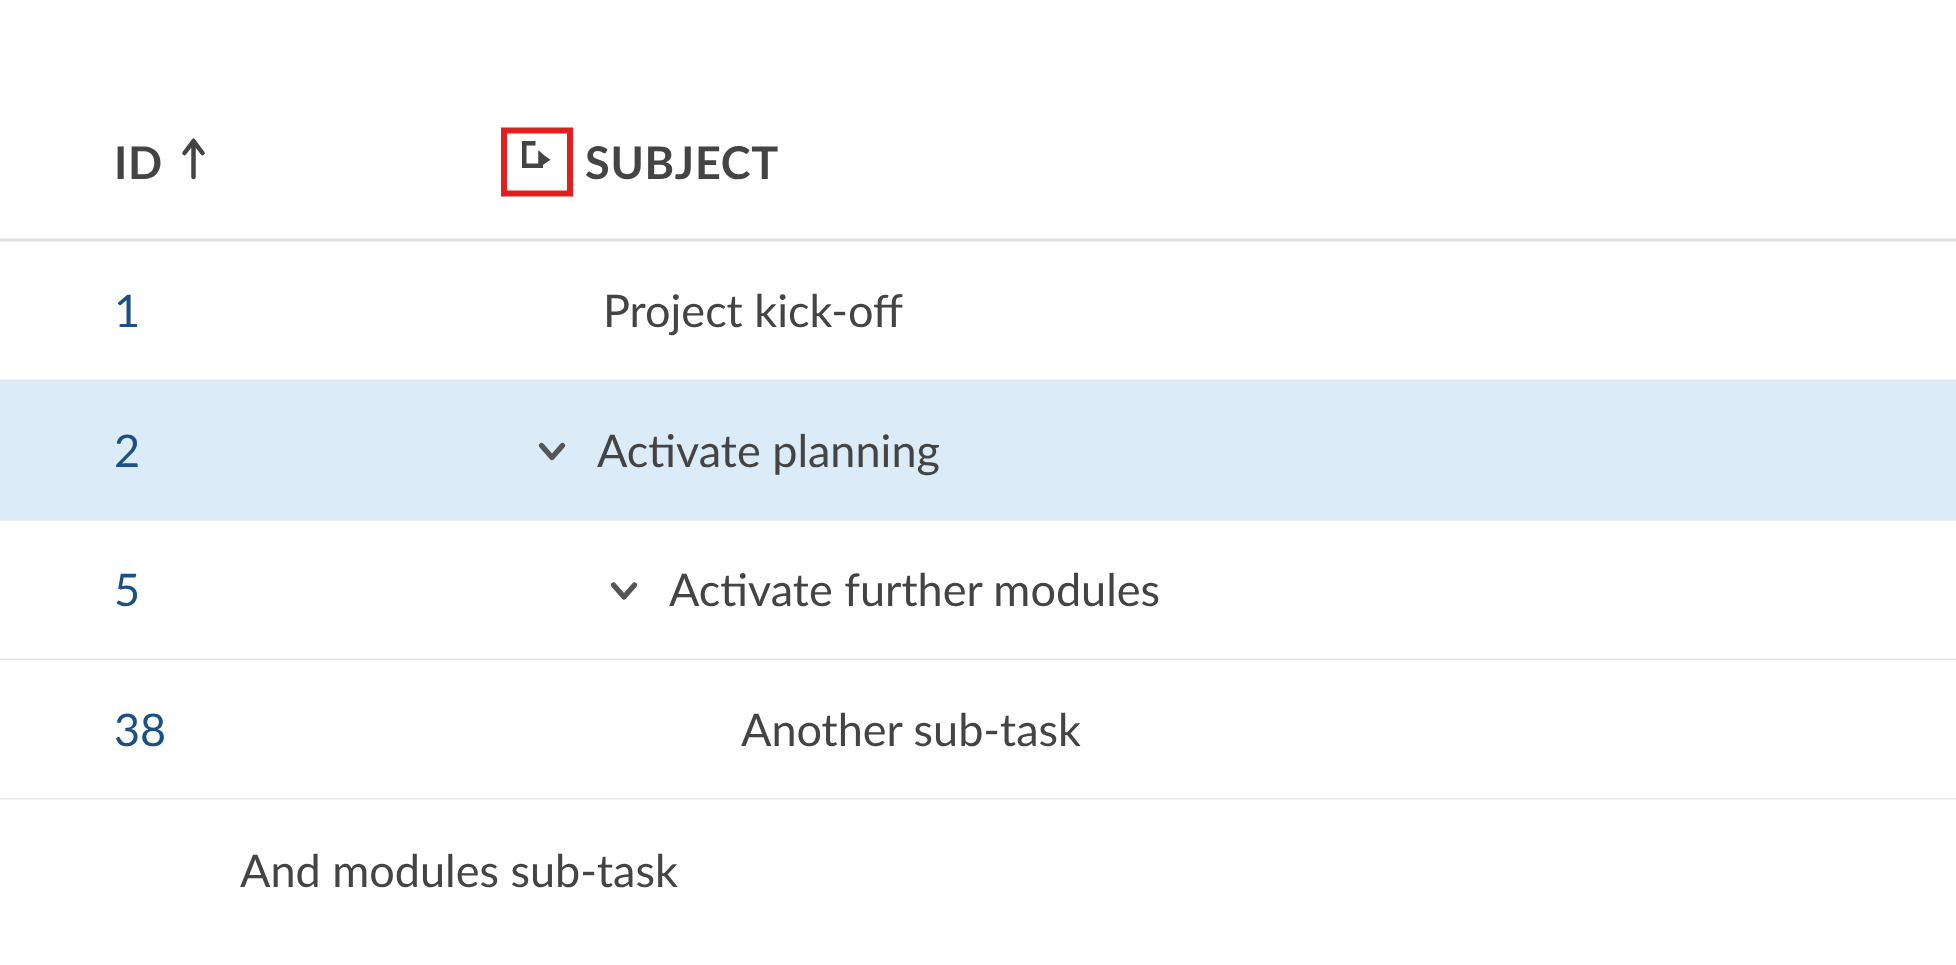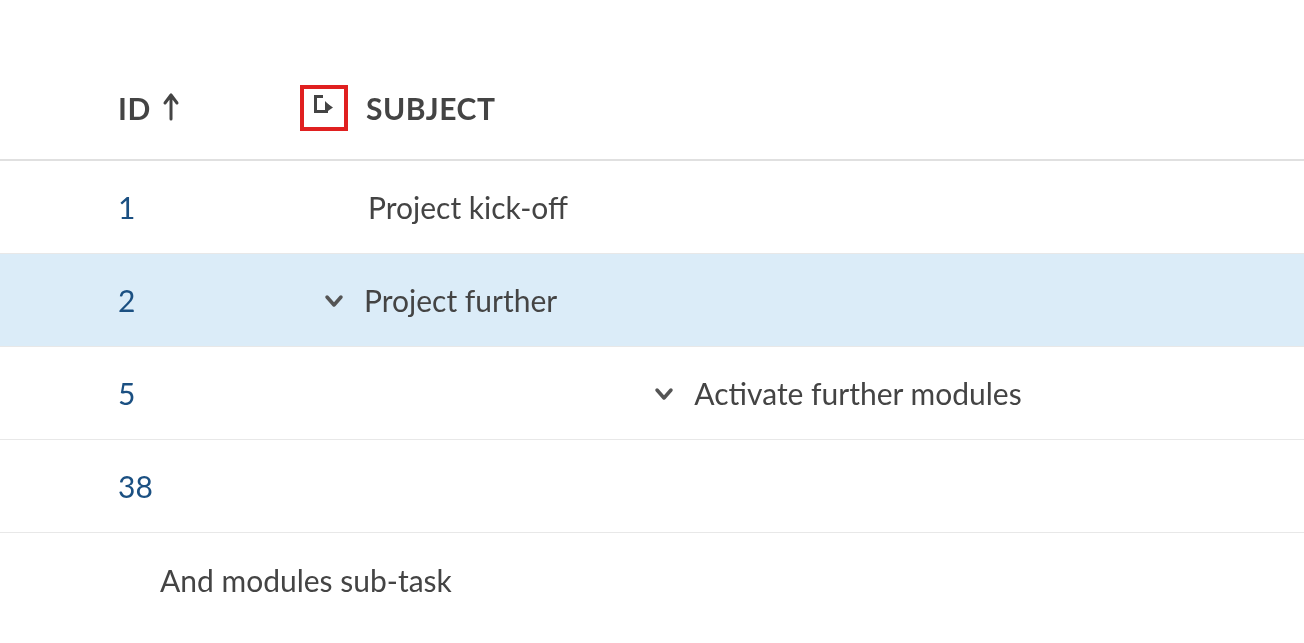--- a/index.html
+++ b/index.html
@@ -17,31 +17,31 @@
     .table-container {
       padding-top: 85px;
     }
     .header-row {
       display: flex;
       align-items: center;
       border-bottom: 2px solid #e0e0e0;
       padding-bottom: 28px;
     }
     .col-id {
-      width: 300px;
-      padding-left: 118px;
+      width: 334px;
+      padding-left: 76px;
       display: flex;
       align-items: center;
       gap: 10px;
     }
     .col-subject {
       flex: 1;
       display: flex;
       align-items: center;
-      gap: 16px;
+      gap: 6px;
     }
     .header-label {
       font-size: 30px;
       font-weight: 700;
       color: #444444;
       letter-spacing: 0.5px;
     }
     .sort-arrow {
       color: #444444;
     }
@@ -132,42 +132,45 @@
     <div class="data-row highlighted">
       <div class="col-id">
         <a href="#" class="id-link">2</a>
       </div>
       <div class="subject-cell" style="padding-left:22px;">
         <span class="expand-icon">
           <svg width="24" height="24" viewBox="0 0 24 24" fill="none">
             <path d="M5 9 L12 17 L19 9" stroke="#555555" stroke-width="3.5" stroke-linecap="round" stroke-linejoin="round"></path>
           </svg>
         </span>
-        <span>Project further</span>
+        <span>Activate planning</span>
       </div>
     </div>
 
     <div class="data-row">
       <div class="col-id">
         <a href="#" class="id-link">5</a>
       </div>
-      <div class="subject-cell" style="padding-left:70px;justify-content:center;">
+      <div class="subject-cell" style="padding-left:70px;">
         <span class="expand-icon">
           <svg width="24" height="24" viewBox="0 0 24 24" fill="none">
             <path d="M5 9 L12 17 L19 9" stroke="#555555" stroke-width="3.5" stroke-linecap="round" stroke-linejoin="round"></path>
           </svg>
         </span>
         <span>Activate further modules</span>
       </div>
     </div>
 
     <div class="data-row">
       <div class="col-id">
         <a href="#" class="id-link">38</a>
       </div>
+      <div class="subject-cell" style="padding-left:160px;">
+        <span>Another sub-task</span>
+      </div>
     </div>
 
     <div class="data-row" style="border-bottom:none;">
       <div class="subject-cell" style="padding-left:160px;">
         <span>And modules sub-task</span>
       </div>
     </div>
 
   </div>
 </div>

